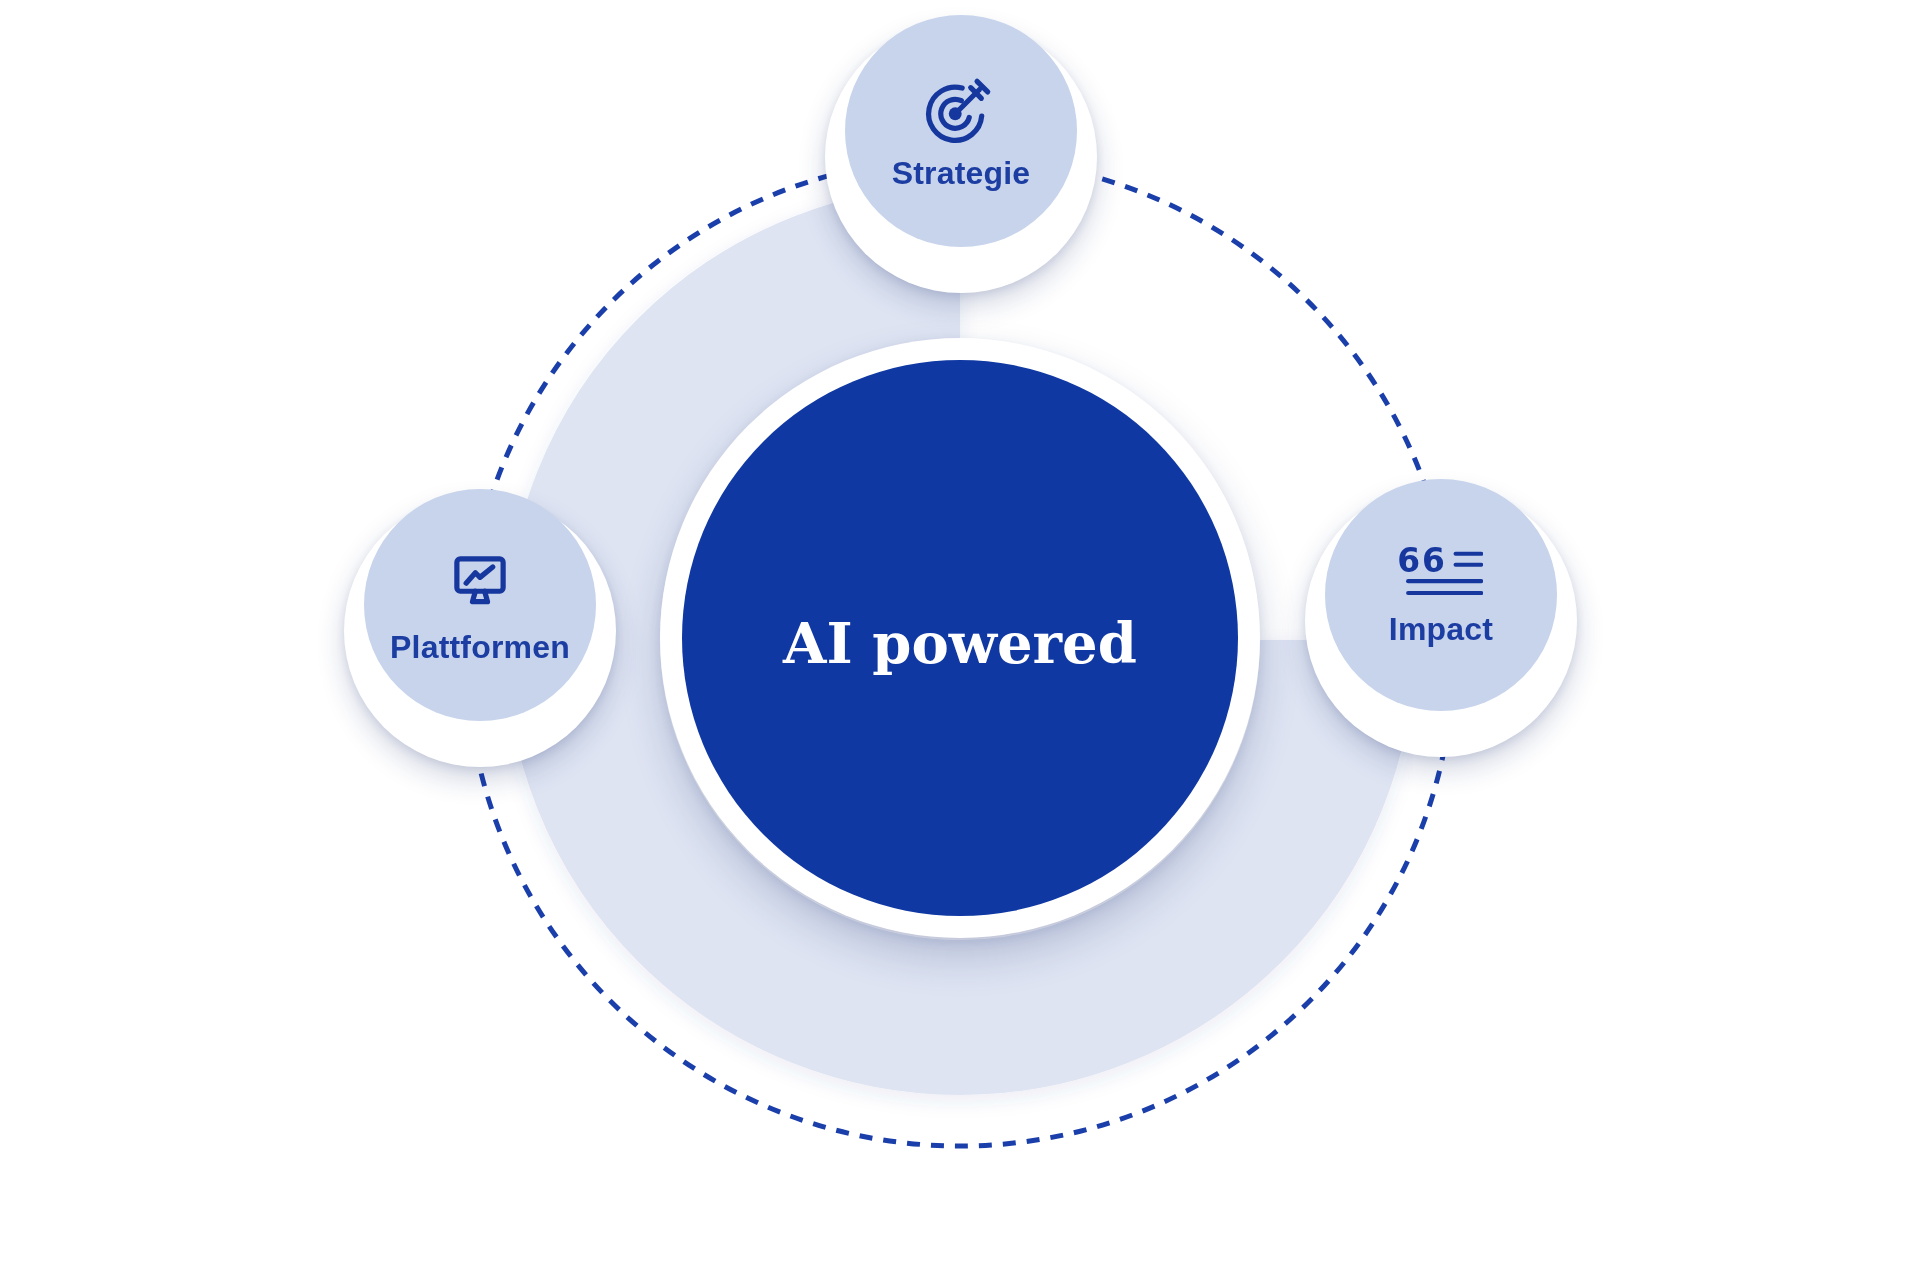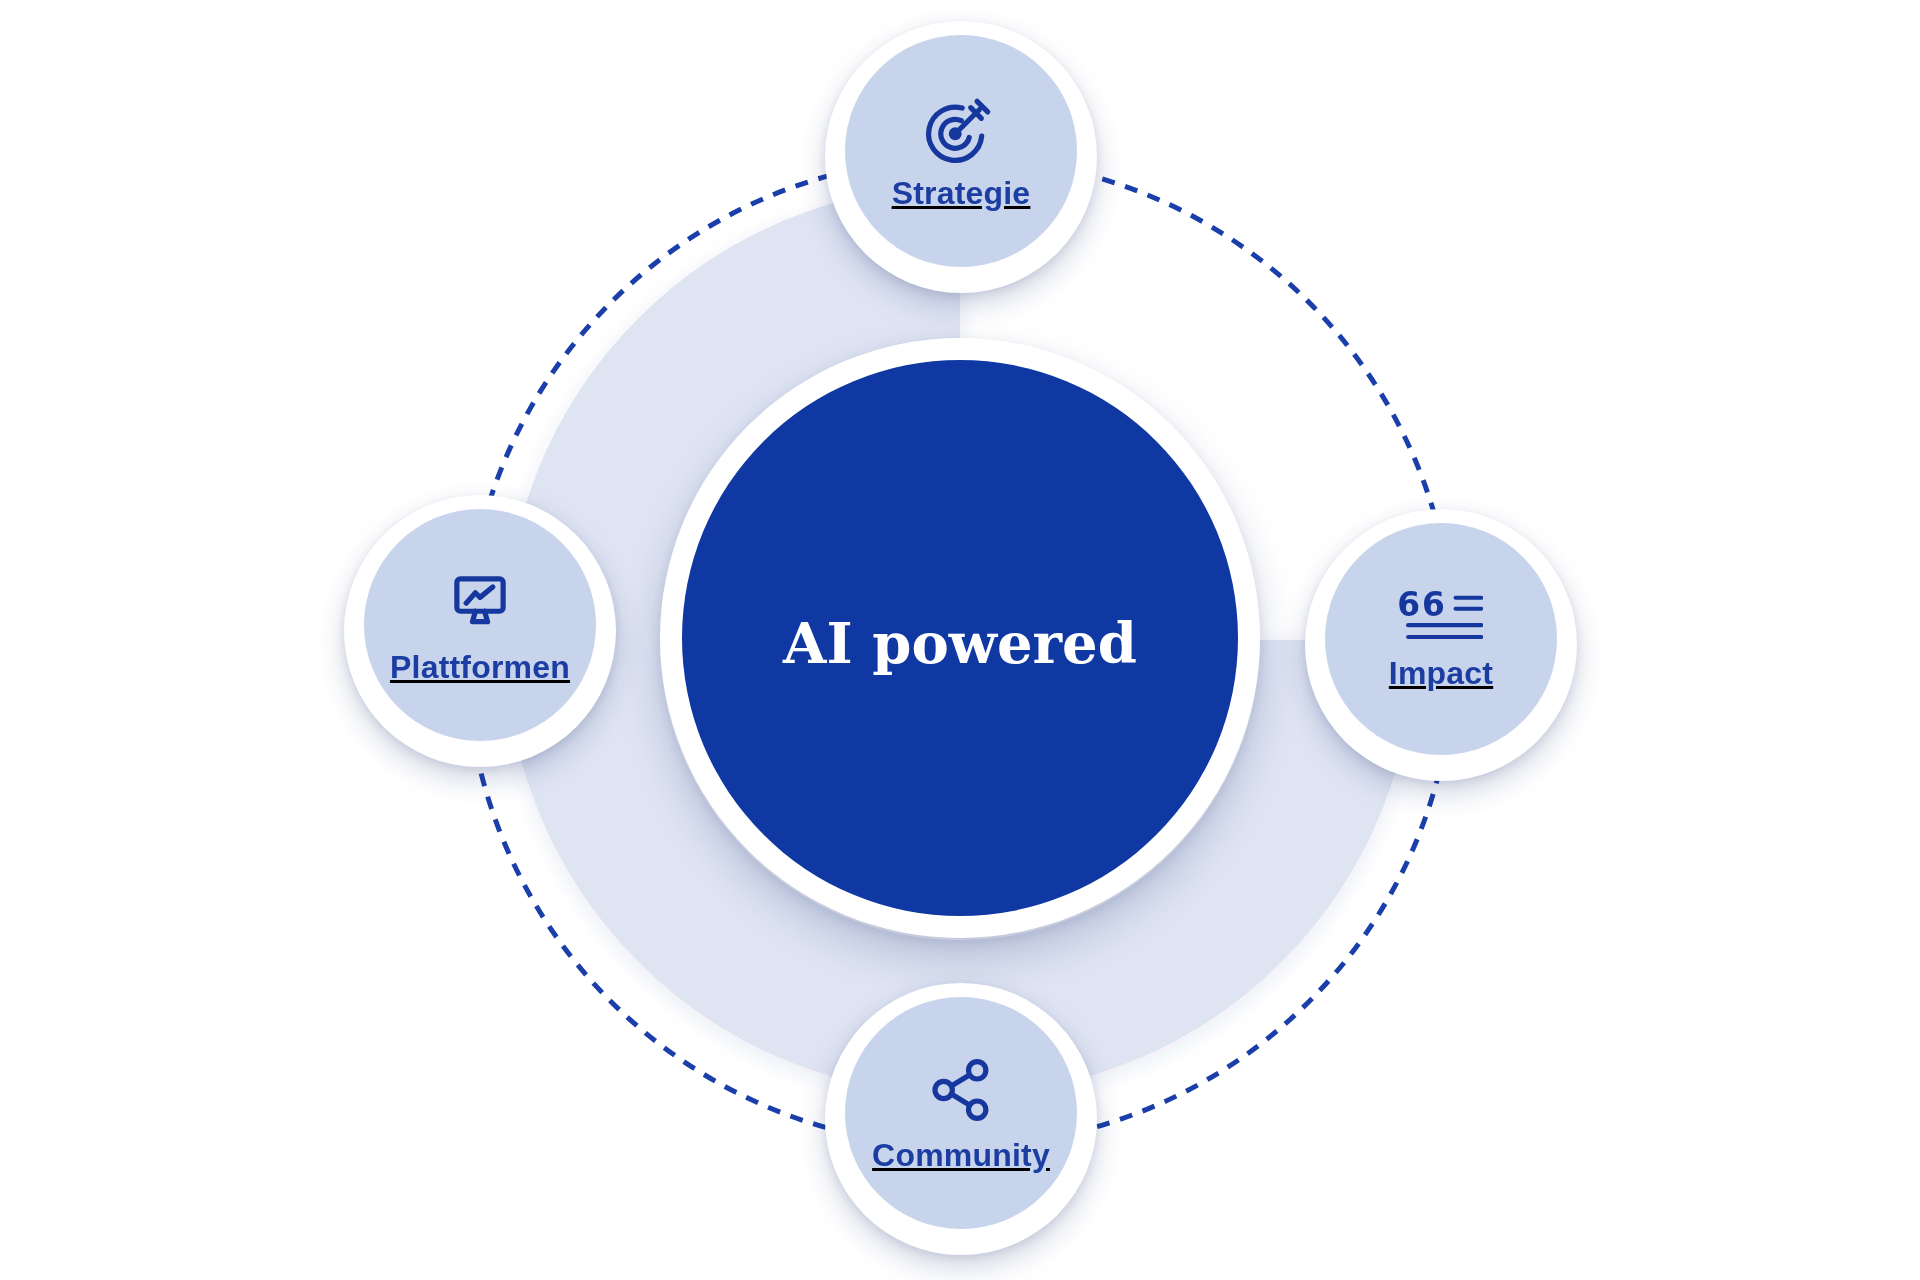--- a/index.html
+++ b/index.html
@@ -28,34 +28,34 @@
     background:var(--center-blue);
     display:flex;align-items:center;justify-content:center;
   }
   .center-title{
     font-family:"DejaVu Serif",serif;font-weight:700;color:#fff;
     font-size:56px;line-height:1.2;letter-spacing:0px;transform:translateY(6px);
   }
   .node{
     position:absolute;width:272px;height:272px;border-radius:50%;background:var(--white);
     box-shadow:0 12px 28px var(--shadow),0 3px 8px rgba(23,44,109,.10);
-    display:flex;align-items:center;justify-content:center;text-decoration:underline;
+    display:flex;align-items:flex-start;justify-content:center;
   }
   .node-disc{
     width:232px;height:232px;border-radius:50%;background:var(--node-fill);
     display:flex;flex-direction:column;align-items:center;justify-content:center;
     gap:10px;transform:translateY(-6px);
   }
   .node-icon{width:74px;height:74px;display:block;}
   .node-icon.wide{width:84px;height:58px;}
   .node-label{
     font-weight:700;font-size:32px;color:var(--label);letter-spacing:0.2px;white-space:nowrap;
   }
   .node-strategie{left:825px;top:21px;}
-  .node-content{left:1305px;top:509px;}
+  .node-content{left:1305px;top:485px;}
   .node-community{left:825px;top:983px;}
   .node-plattformen{left:344px;top:495px;}
   .icon-stroke{fill:none;stroke:var(--ink);stroke-width:4.5;stroke-linecap:round;stroke-linejoin:round;}
   .icon-fill{fill:var(--ink);stroke:none;}
   .icon-text{fill:var(--ink);font-family:"DejaVu Sans",sans-serif;font-weight:bold;}
 </style>
 </head>
 <body>
 
 <div class="stage">
@@ -100,32 +100,20 @@
         <text class="icon-text" x="-2" y="30" font-size="36" letter-spacing="2">66</text>
         <line class="icon-stroke" x1="62" y1="10" x2="90" y2="10"></line>
         <line class="icon-stroke" x1="62" y1="22" x2="90" y2="22"></line>
         <line class="icon-stroke" x1="10" y1="40" x2="90" y2="40"></line>
         <line class="icon-stroke" x1="10" y1="53" x2="90" y2="53"></line>
       </svg>
       <div class="node-label">Impact</div>
     </div>
   </div>
 
-  <div class="node node-community">
-    <div class="node-disc">
-      <svg class="node-icon" viewBox="0 0 64 64" aria-hidden="true">
-        <circle class="icon-stroke" cx="17" cy="32" r="7.5"></circle>
-        <circle class="icon-stroke" cx="46" cy="15" r="7.5"></circle>
-        <circle class="icon-stroke" cx="46" cy="49" r="7.5"></circle>
-        <line class="icon-stroke" x1="24" y1="28.4" x2="39.3" y2="19"></line>
-        <line class="icon-stroke" x1="24" y1="35.6" x2="39.3" y2="45"></line>
-      </svg>
-      <div class="node-label">Community</div>
-    </div>
-  </div>
 
   <div class="node node-plattformen">
     <div class="node-disc">
       <svg class="node-icon" viewBox="0 0 64 64" aria-hidden="true">
         <rect class="icon-stroke" x="12" y="12" width="40" height="28" rx="3"></rect>
         <polyline class="icon-stroke" points="20,33 28,24 32,28 43,19"></polyline>
         <path class="icon-stroke" d="M28 40 L25.5 49 L38.5 49 L36 40"></path>
       </svg>
       <div class="node-label">Plattformen</div>
     </div>

